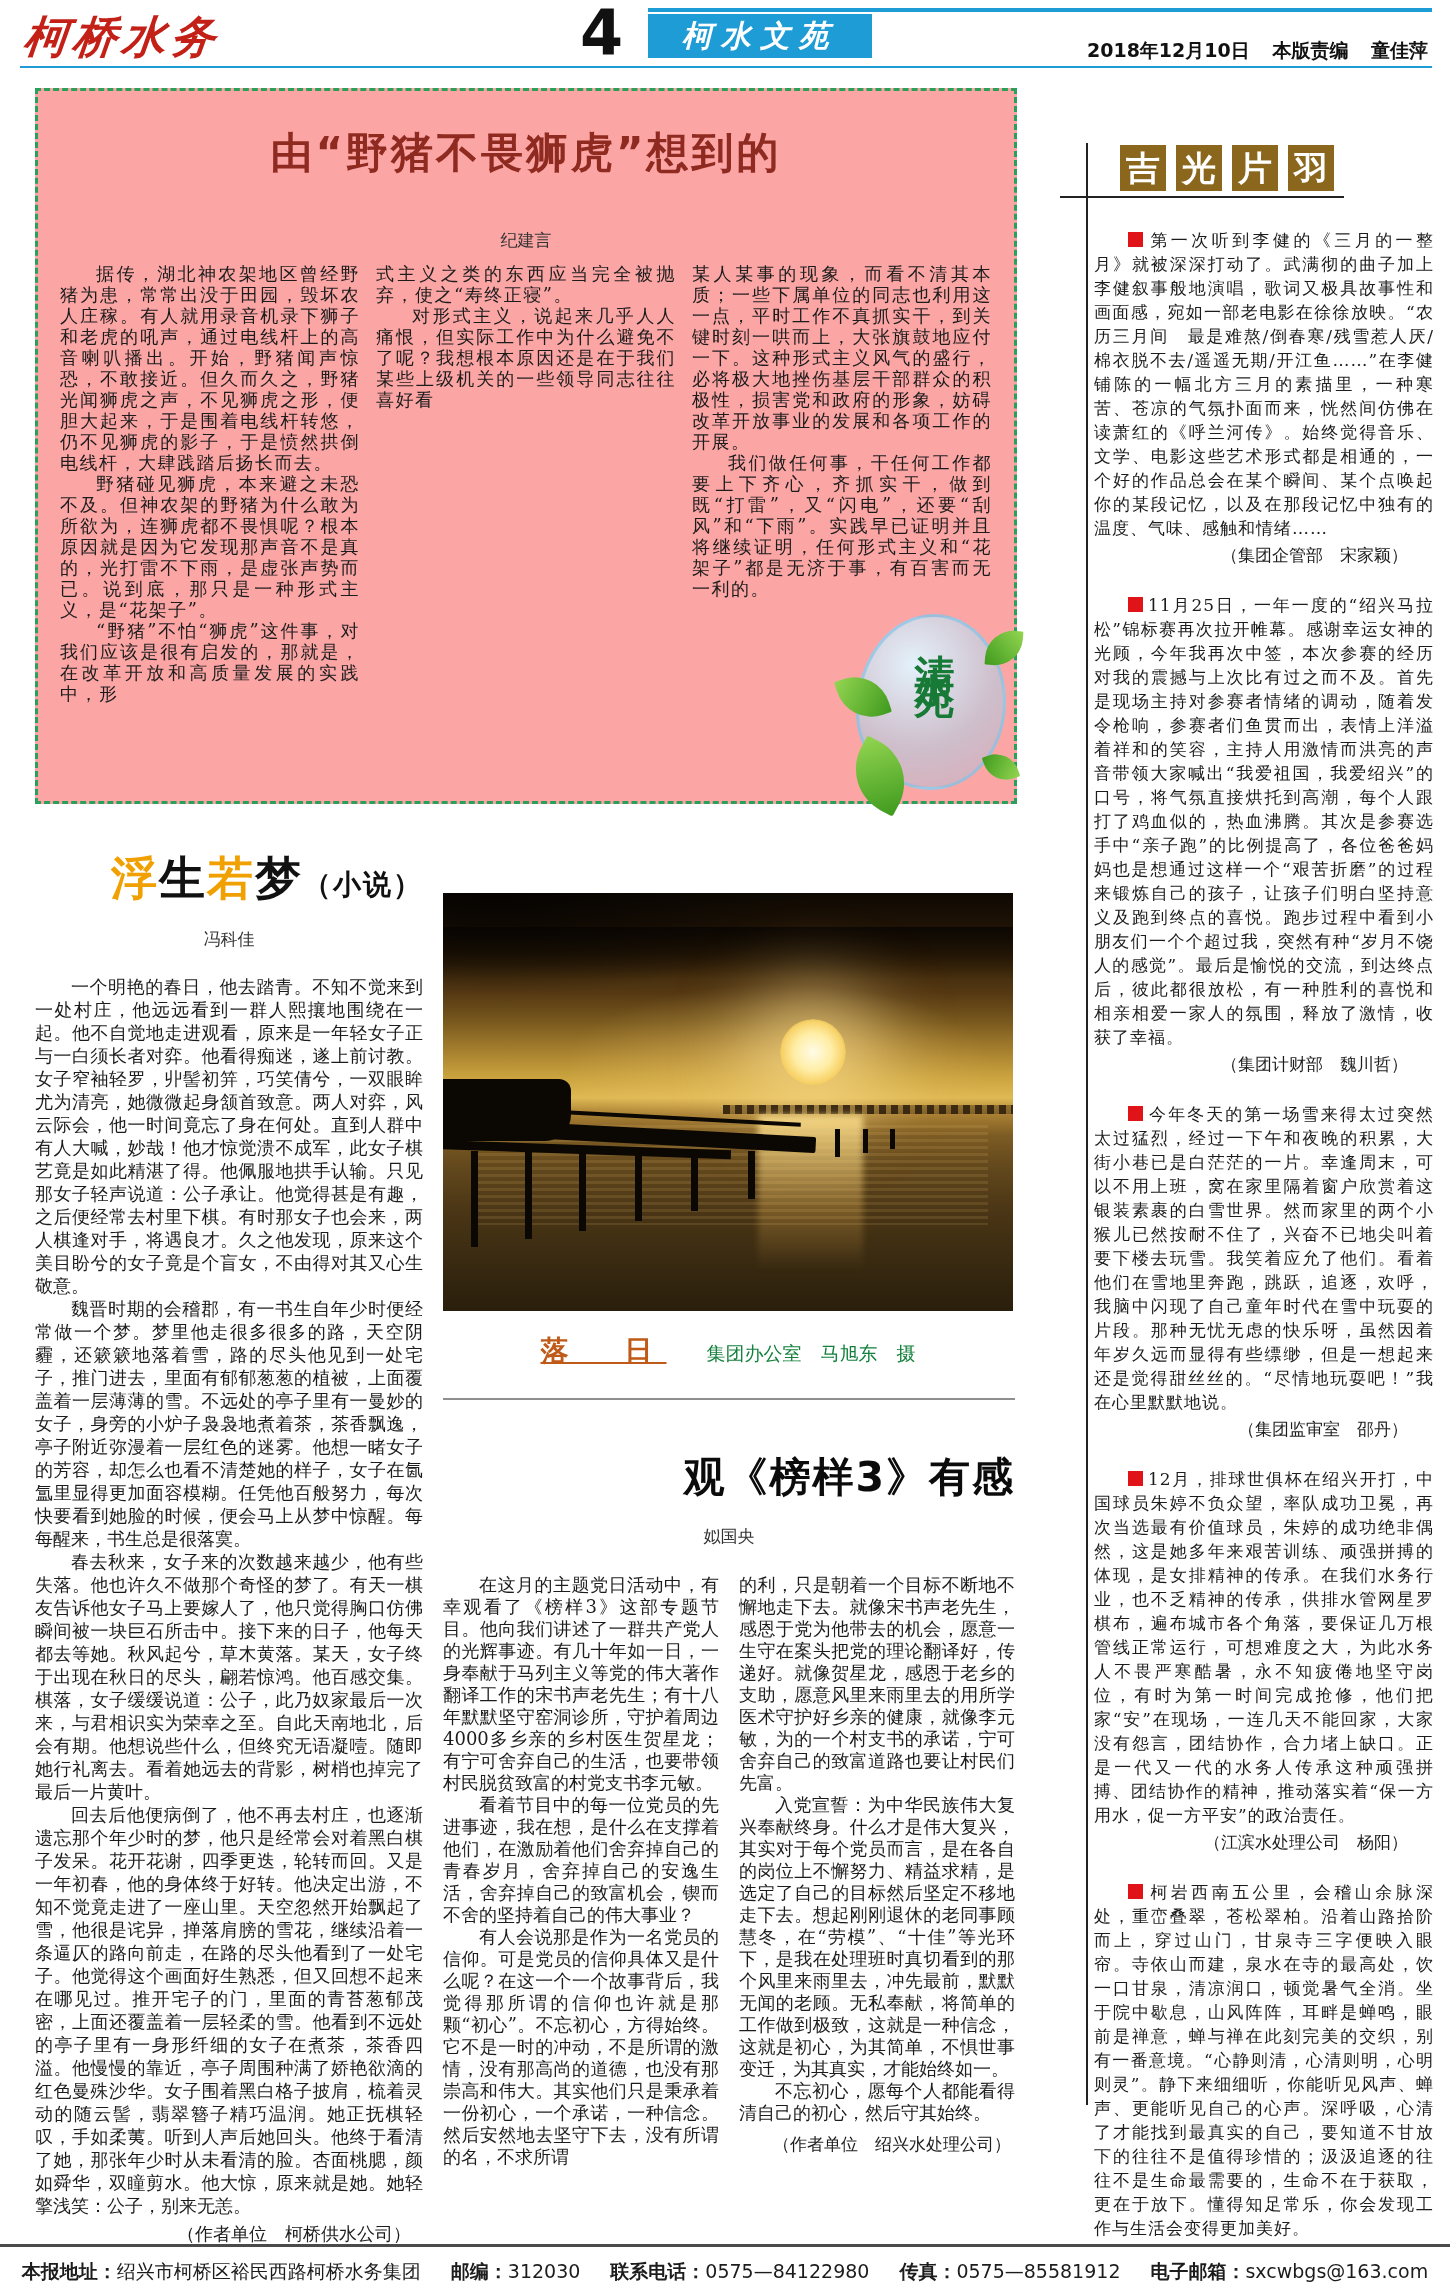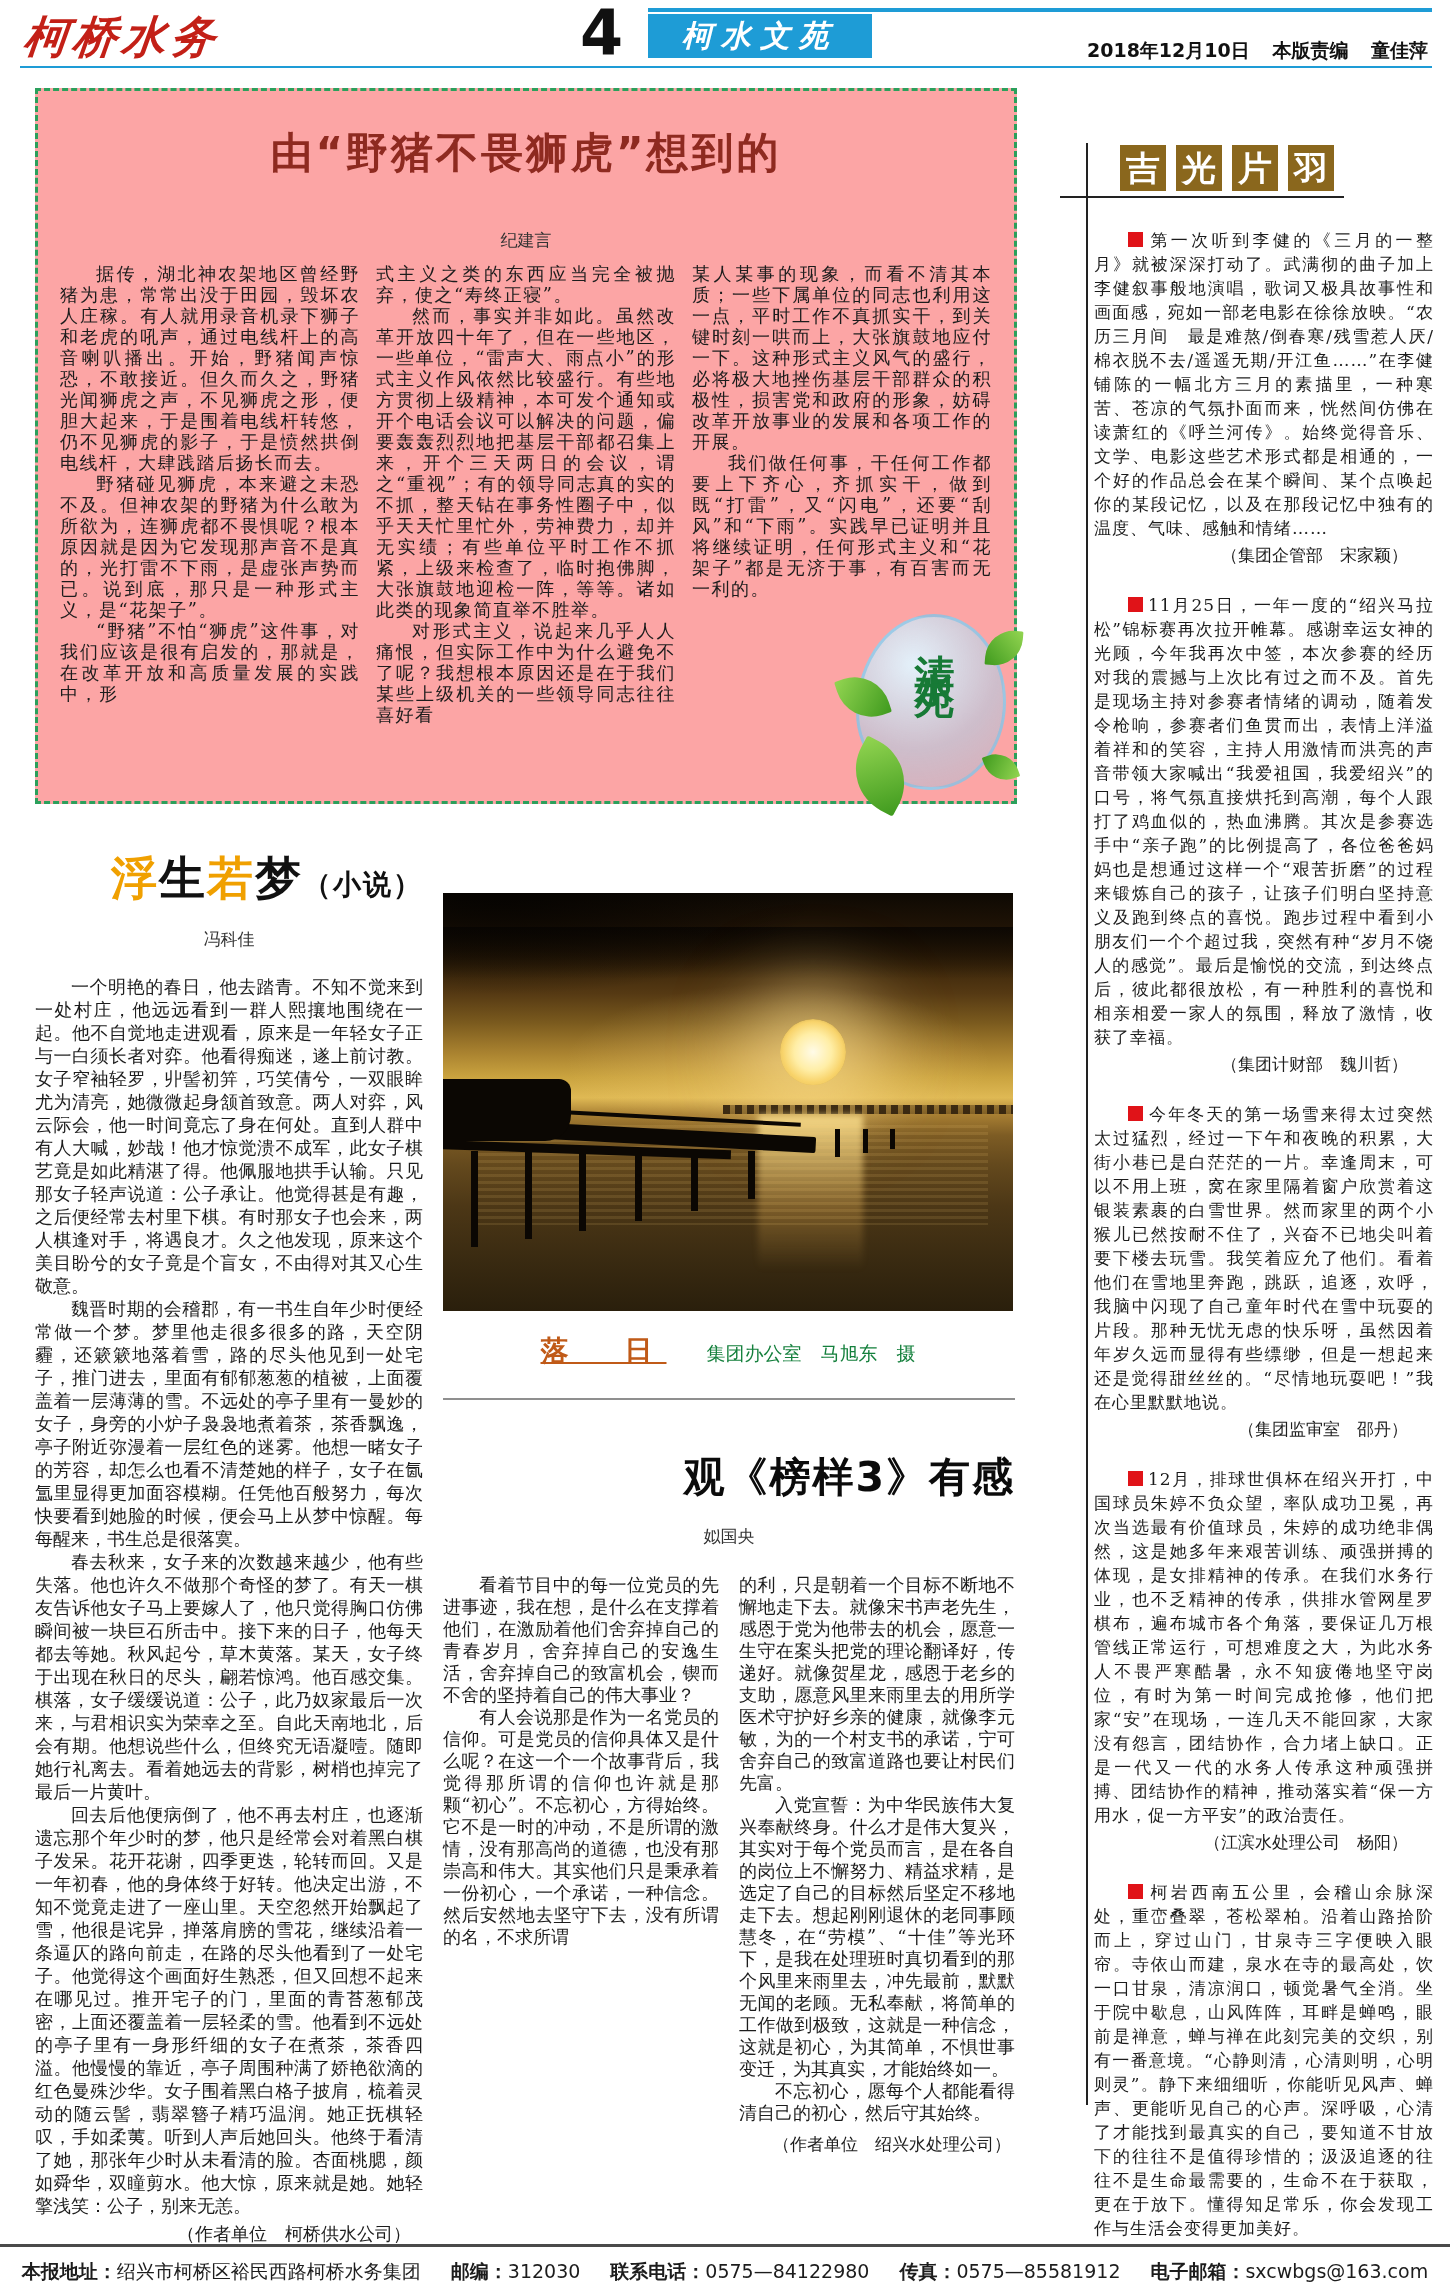--- a/index.html
+++ b/index.html
@@ -182,21 +182,20 @@
     <div class="essay-title">由“野猪不畏狮虎”想到的</div>
     <div class="essay-author">纪建言</div>
     <div class="essay-cols">
       <div class="essay-col">
         <p>据传，湖北神农架地区曾经野猪为患，常常出没于田园，毁坏农人庄稼。有人就用录音机录下狮子和老虎的吼声，通过电线杆上的高音喇叭播出。开始，野猪闻声惊恐，不敢接近。但久而久之，野猪光闻狮虎之声，不见狮虎之形，便胆大起来，于是围着电线杆转悠，仍不见狮虎的影子，于是愤然拱倒电线杆，大肆践踏后扬长而去。</p>
         <p>野猪碰见狮虎，本来避之未恐不及。但神农架的野猪为什么敢为所欲为，连狮虎都不畏惧呢？根本原因就是因为它发现那声音不是真的，光打雷不下雨，是虚张声势而已。说到底，那只是一种形式主义，是“花架子”。</p>
         <p>“野猪”不怕“狮虎”这件事，对我们应该是很有启发的，那就是，在改革开放和高质量发展的实践中，形</p>
       </div>
       <div class="essay-col">
         <p class="noind">式主义之类的东西应当完全被抛弃，使之“寿终正寝”。</p>
-        <p>然而，事实并非如此。虽然改革开放四十年了，但在一些地区，一些单位，“雷声大、雨点小”的形式主义作风依然比较盛行。有些地方贯彻上级精神，本可发个通知或开个电话会议可以解决的问题，偏要轰轰烈烈地把基层干部都召集上来，开个三天两日的会议，谓之“重视”；有的领导同志真的实的不抓，整天钻在事务性圈子中，似乎天天忙里忙外，劳神费力，却并无实绩；有些单位平时工作不抓紧，上级来检查了，临时抱佛脚，大张旗鼓地迎检一阵，等等。诸如此类的现象简直举不胜举。</p>
         <p>对形式主义，说起来几乎人人痛恨，但实际工作中为什么避免不了呢？我想根本原因还是在于我们某些上级机关的一些领导同志往往喜好看</p>
       </div>
       <div class="essay-col">
         <p class="noind">某人某事的现象，而看不清其本质；一些下属单位的同志也利用这一点，平时工作不真抓实干，到关键时刻一哄而上，大张旗鼓地应付一下。这种形式主义风气的盛行，必将极大地挫伤基层干部群众的积极性，损害党和政府的形象，妨碍改革开放事业的发展和各项工作的开展。</p>
         <p>我们做任何事，干任何工作都要上下齐心，齐抓实干，做到既“打雷”，又“闪电”，还要“刮风”和“下雨”。实践早已证明并且将继续证明，任何形式主义和“花架子”都是无济于事，有百害而无一利的。</p>
       </div>
     </div>
   </div>
 
   <div class="badge">
@@ -248,20 +247,21 @@
     <span class="caption-title">落　日</span>
     <span class="caption-credit">集团办公室　马旭东　摄</span>
   </div>
   <div class="center-divider"></div>
 
   <div class="review">
     <div class="review-title">观《榜样3》有感</div>
     <div class="review-author">姒国央</div>
     <div class="review-cols">
       <div class="review-col">
+        <p>在这月的主题党日活动中，有幸观看了《榜样3》这部专题节目。他向我们讲述了一群共产党人的光辉事迹。有几十年如一日，一身奉献于马列主义等党的伟大著作翻译工作的宋书声老先生；有十八年默默坚守窑洞诊所，守护着周边4000多乡亲的乡村医生贺星龙；有宁可舍弃自己的生活，也要带领村民脱贫致富的村党支书李元敏。</p>
         <p>看着节目中的每一位党员的先进事迹，我在想，是什么在支撑着他们，在激励着他们舍弃掉自己的青春岁月，舍弃掉自己的安逸生活，舍弃掉自己的致富机会，锲而不舍的坚持着自己的伟大事业？</p>
         <p>有人会说那是作为一名党员的信仰。可是党员的信仰具体又是什么呢？在这一个一个故事背后，我觉得那所谓的信仰也许就是那颗“初心”。不忘初心，方得始终。它不是一时的冲动，不是所谓的激情，没有那高尚的道德，也没有那崇高和伟大。其实他们只是秉承着一份初心，一个承诺，一种信念。然后安然地去坚守下去，没有所谓的名，不求所谓</p>
       </div>
       <div class="review-col">
         <p class="noind">的利，只是朝着一个目标不断地不懈地走下去。就像宋书声老先生，感恩于党为他带去的机会，愿意一生守在案头把党的理论翻译好，传递好。就像贺星龙，感恩于老乡的支助，愿意风里来雨里去的用所学医术守护好乡亲的健康，就像李元敏，为的一个村支书的承诺，宁可舍弃自己的致富道路也要让村民们先富。</p>
         <p>入党宣誓：为中华民族伟大复兴奉献终身。什么才是伟大复兴，其实对于每个党员而言，是在各自的岗位上不懈努力、精益求精，是选定了自己的目标然后坚定不移地走下去。想起刚刚退休的老同事顾慧冬，在“劳模”、“十佳”等光环下，是我在处理班时真切看到的那个风里来雨里去，冲先最前，默默无闻的老顾。无私奉献，将简单的工作做到极致，这就是一种信念，这就是初心，为其简单，不惧世事变迁，为其真实，才能始终如一。</p>
         <p>不忘初心，愿每个人都能看得清自己的初心，然后守其始终。</p>
         <div class="review-attr">（作者单位　绍兴水处理公司）</div>
       </div>
     </div>

